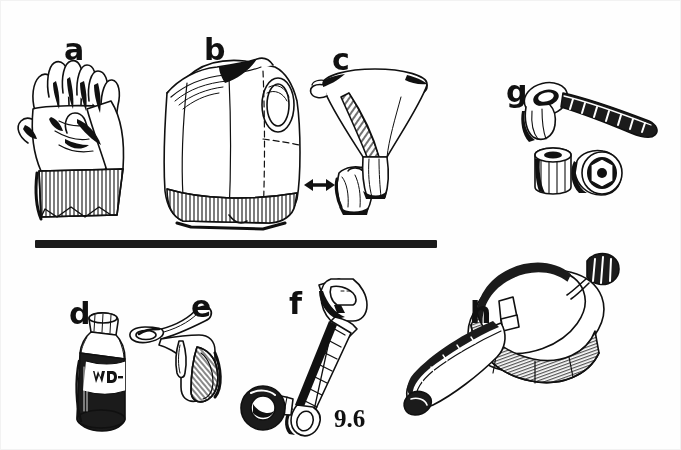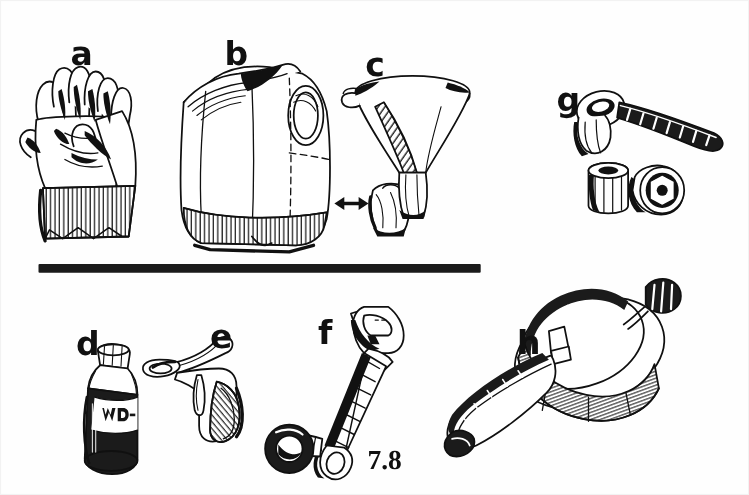--- a/index.html
+++ b/index.html
@@ -421,15 +421,15 @@
 
   <div class="label item-letter" style="left:63px; top:34px;">a</div>
   <div class="label item-letter" style="left:203px; top:34px;">b</div>
   <div class="label item-letter" style="left:331px; top:44px;">c</div>
   <div class="label item-letter" style="left:68px; top:298px;">d</div>
   <div class="label item-letter" style="left:190px; top:291px;">e</div>
   <div class="label item-letter" style="left:288px; top:288px;">f</div>
   <div class="label item-letter" style="left:505px; top:76px;">g</div>
   <div class="label item-letter" style="left:469px; top:297px;">h</div>
 
-  <div class="fig-num" style="left:333px; top:404px;">7.8</div>
+  <div class="fig-num" style="left:333px; top:404px;">9.6</div>
 
 </div>
 
 </body></html>

